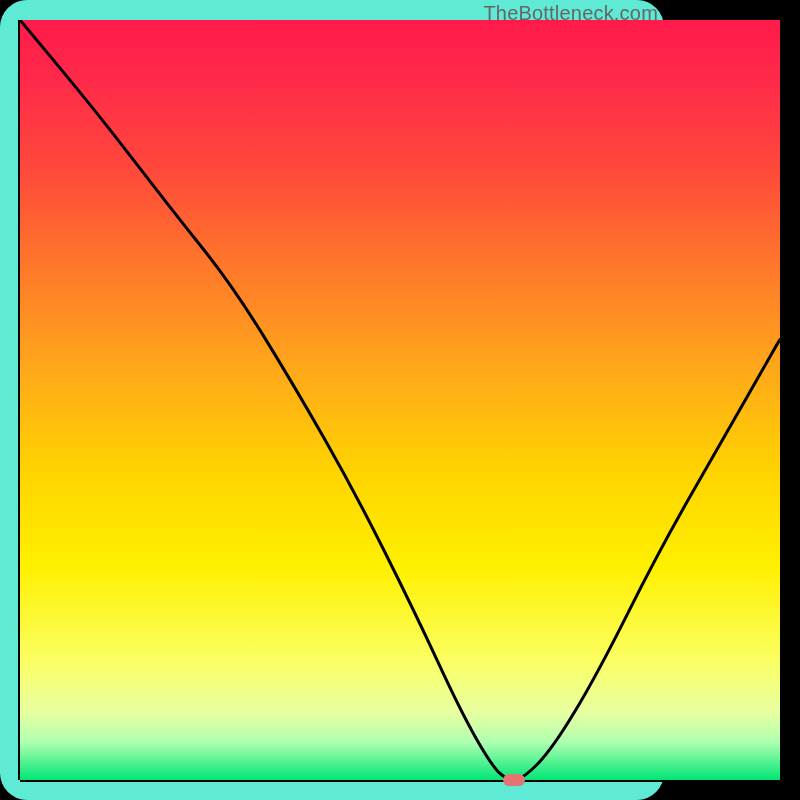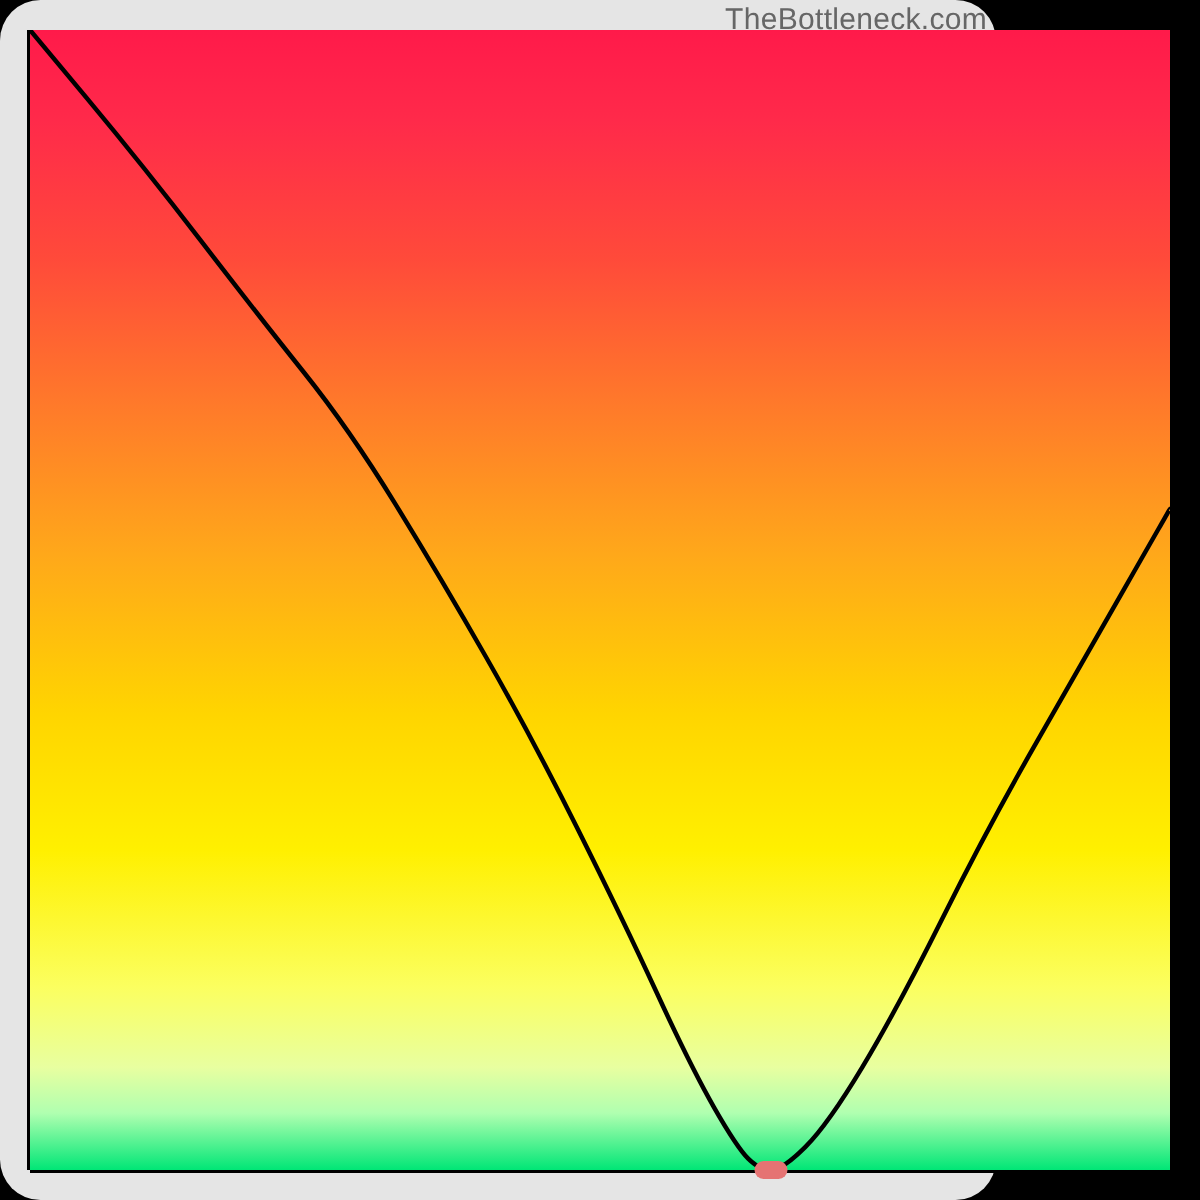--- a/index.html
+++ b/index.html
@@ -8,21 +8,21 @@
     width: 800px;
     height: 800px;
     background: #000;
     font-family: Arial, Helvetica, sans-serif;
     overflow: hidden;
   }
   .chart-container {
     position: relative;
     width: 664px;
     height: 800px;
-    background: #e5e5e5;
+    background: #5eead4;
     border-radius: 27px;
   }
   .plot-area {
     position: absolute;
     left: 20px;
     top: 20px;
     width: 760px;
     height: 760px;
     background: linear-gradient(to bottom,
       #ff1a4a 0%,

